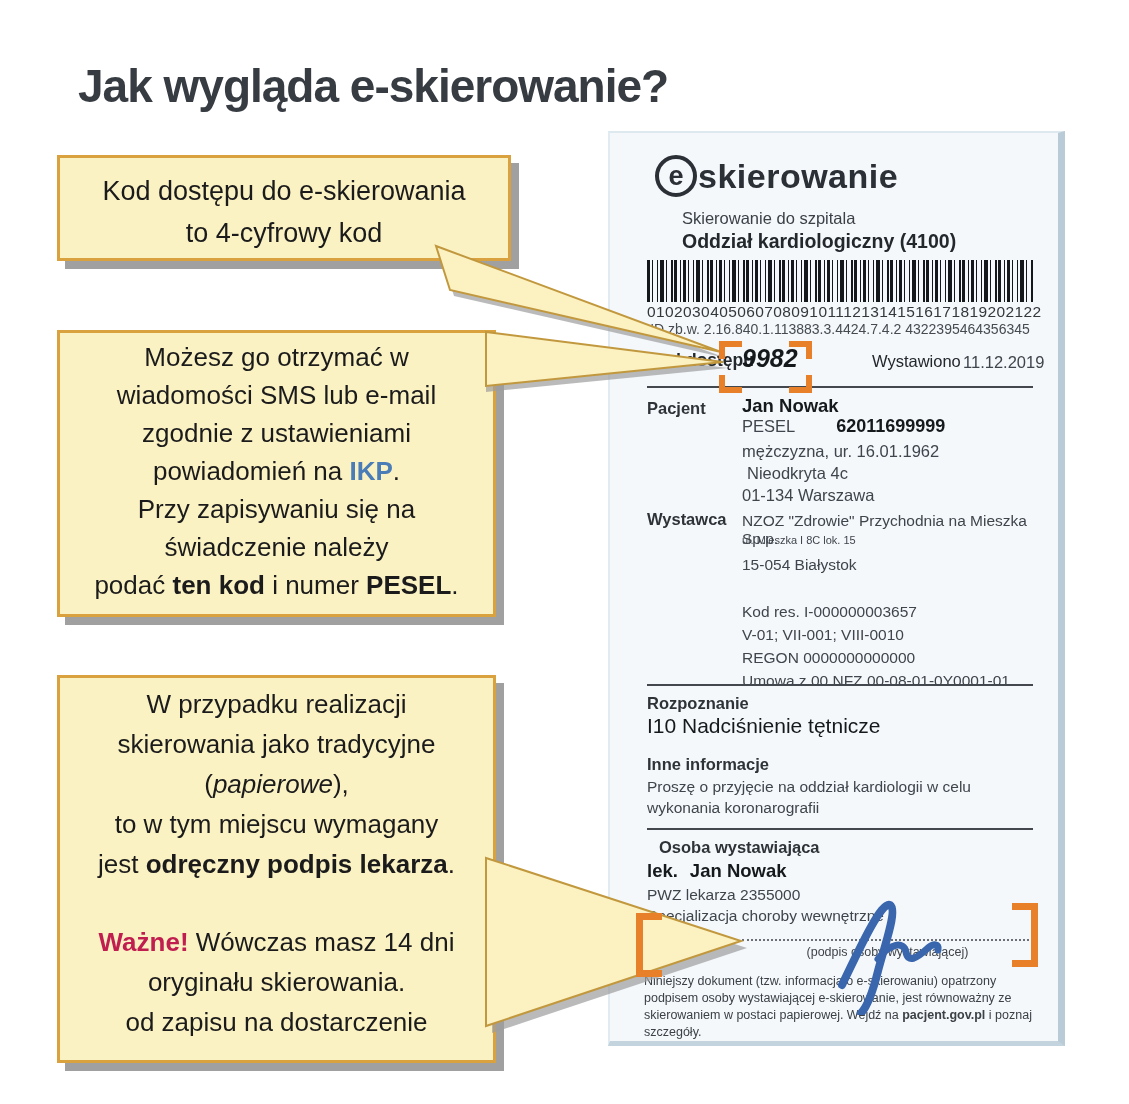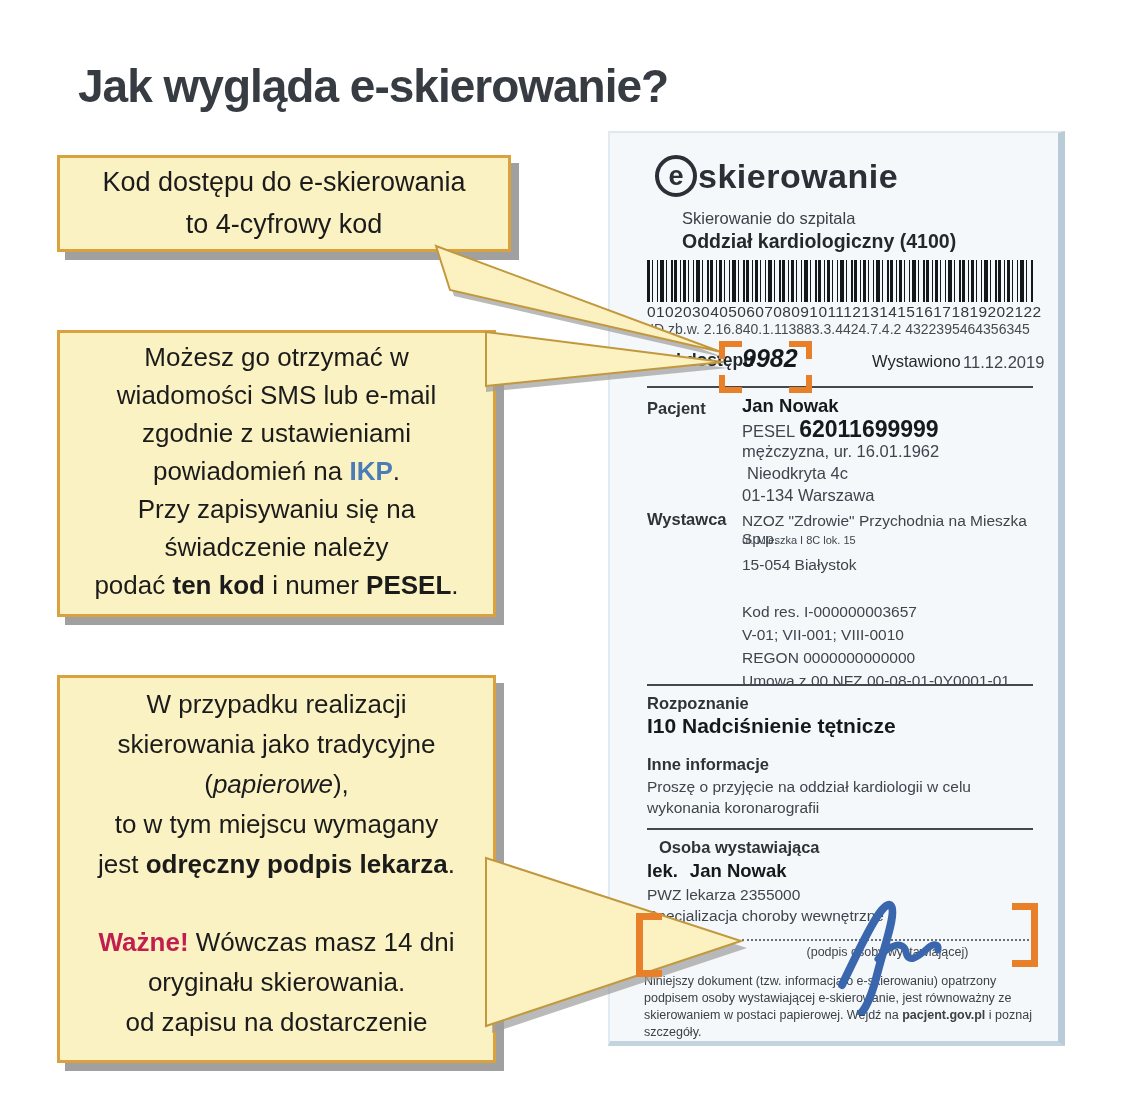--- a/index.html
+++ b/index.html
@@ -5,21 +5,21 @@
   html,body{margin:0;padding:0;background:#ffffff;}
   #stage{position:relative;width:1129px;height:1104px;background:#ffffff;overflow:hidden;
          font-family:"Liberation Sans",sans-serif;}
   
   #title{position:absolute;left:78px;top:28px;font-size:46px;font-weight:bold;
          color:#373c43;letter-spacing:-1px;}
   
   .callout{position:absolute;background:#fbf2c4;border:3px solid #d9a23e;
            box-shadow:8px 8px 0 rgba(143,143,143,.85);text-align:center;color:#1b1b1b;z-index:4;}
   .cl{white-space:nowrap;}
-  #box1{left:57px;top:155px;width:448px;height:88px;font-size:27px;line-height:42px;padding-top:3px;}
+  #box1{left:57px;top:155px;width:448px;height:88px;font-size:27px;line-height:42px;padding-top:12px;}
   #box2{left:57px;top:330px;width:433px;height:276px;font-size:26px;line-height:38px;padding-top:5px;}
   #box3{left:57px;top:675px;width:433px;height:376px;font-size:26px;line-height:40px;padding-top:6px;}
   .blue-b{color:#4a7db8;font-weight:bold;}
   .red-b{color:#c01e4f;font-weight:bold;}
   .b{font-weight:bold;}
   .i{font-style:italic;}
   .gap{height:38px;}
   
   #arrows{position:absolute;left:0;top:0;width:1129px;height:1104px;z-index:8;pointer-events:none;}
   
@@ -46,33 +46,33 @@
   .lbl{font-weight:bold;color:#2e3338;font-size:16.5px;}
   #kod-label{left:37px;top:217px;font-size:17.5px;font-weight:bold;color:#23282d;}
   #kod-value{left:132px;top:211px;font-size:25px;font-weight:bold;color:#16191c;font-style:italic;}
   #wyst-label{left:262px;top:219px;font-size:16.5px;font-weight:normal;color:#23282d;}
   #wyst-value{left:353px;top:220px;font-size:16.5px;}
   .hr{height:0;border-top:2px solid #43484e;}
   #hr1{left:37px;top:253px;width:386px;}
   #pacjent-label{left:37px;top:266px;}
   #pac-name{left:132px;top:262px;font-size:18.5px;font-weight:bold;color:#16191c;}
   #pesel-line{left:132px;top:283px;font-size:16.5px;}
-  #pesel-line .num{font-size:23px;font-weight:bold;color:#16191c;}
+  #pesel-line .num{font-size:18px;font-weight:bold;color:#16191c;margin-left:37px;}
   #pac-l3{left:132px;top:309px;font-size:16.5px;}
   #pac-l4{left:137px;top:331px;font-size:16.5px;}
   #pac-l5{left:132px;top:353px;font-size:16.5px;}
   #wystawca-label{left:37px;top:377px;}
   #wys-l1{left:132px;top:379px;font-size:15.5px;}
   #wys-l2{left:132px;top:401px;font-size:11px;}
   #wys-l3{left:132px;top:423px;font-size:15.5px;}
   .kr{left:132px;font-size:15.5px;}
   #kr1{top:470px;} #kr2{top:493px;} #kr3{top:516px;} #kr4{top:539px;}
   #hr2{left:37px;top:551px;width:386px;}
   #rozp-label{left:37px;top:561px;}
-  #rozp-value{left:37px;top:581px;font-size:21px;font-weight:bold;color:#16191c;}
+  #rozp-value{left:37px;top:581px;font-size:21px;font-weight:normal;color:#16191c;}
   #inne-label{left:37px;top:622px;}
   #inne-text{left:37px;top:643px;width:394px;font-size:15.5px;line-height:21px;}
   #hr3{left:37px;top:695px;width:386px;}
   #osoba-label{left:37px;top:705px;margin-left:12px;}
   #osoba-name{left:37px;top:727px;font-size:18.5px;font-weight:bold;color:#16191c;}
   #osoba-name .sp{margin-left:12px;}
   #pwz{left:37px;top:753px;font-size:15.5px;}
   #spec{left:37px;top:774px;font-size:15.5px;}
   #dotline{left:132px;top:806px;width:291px;height:0;border-bottom:2px dotted #6b7076;}
   #caption{left:132px;top:812px;width:291px;text-align:center;font-size:12.5px;color:#3f444a;}

